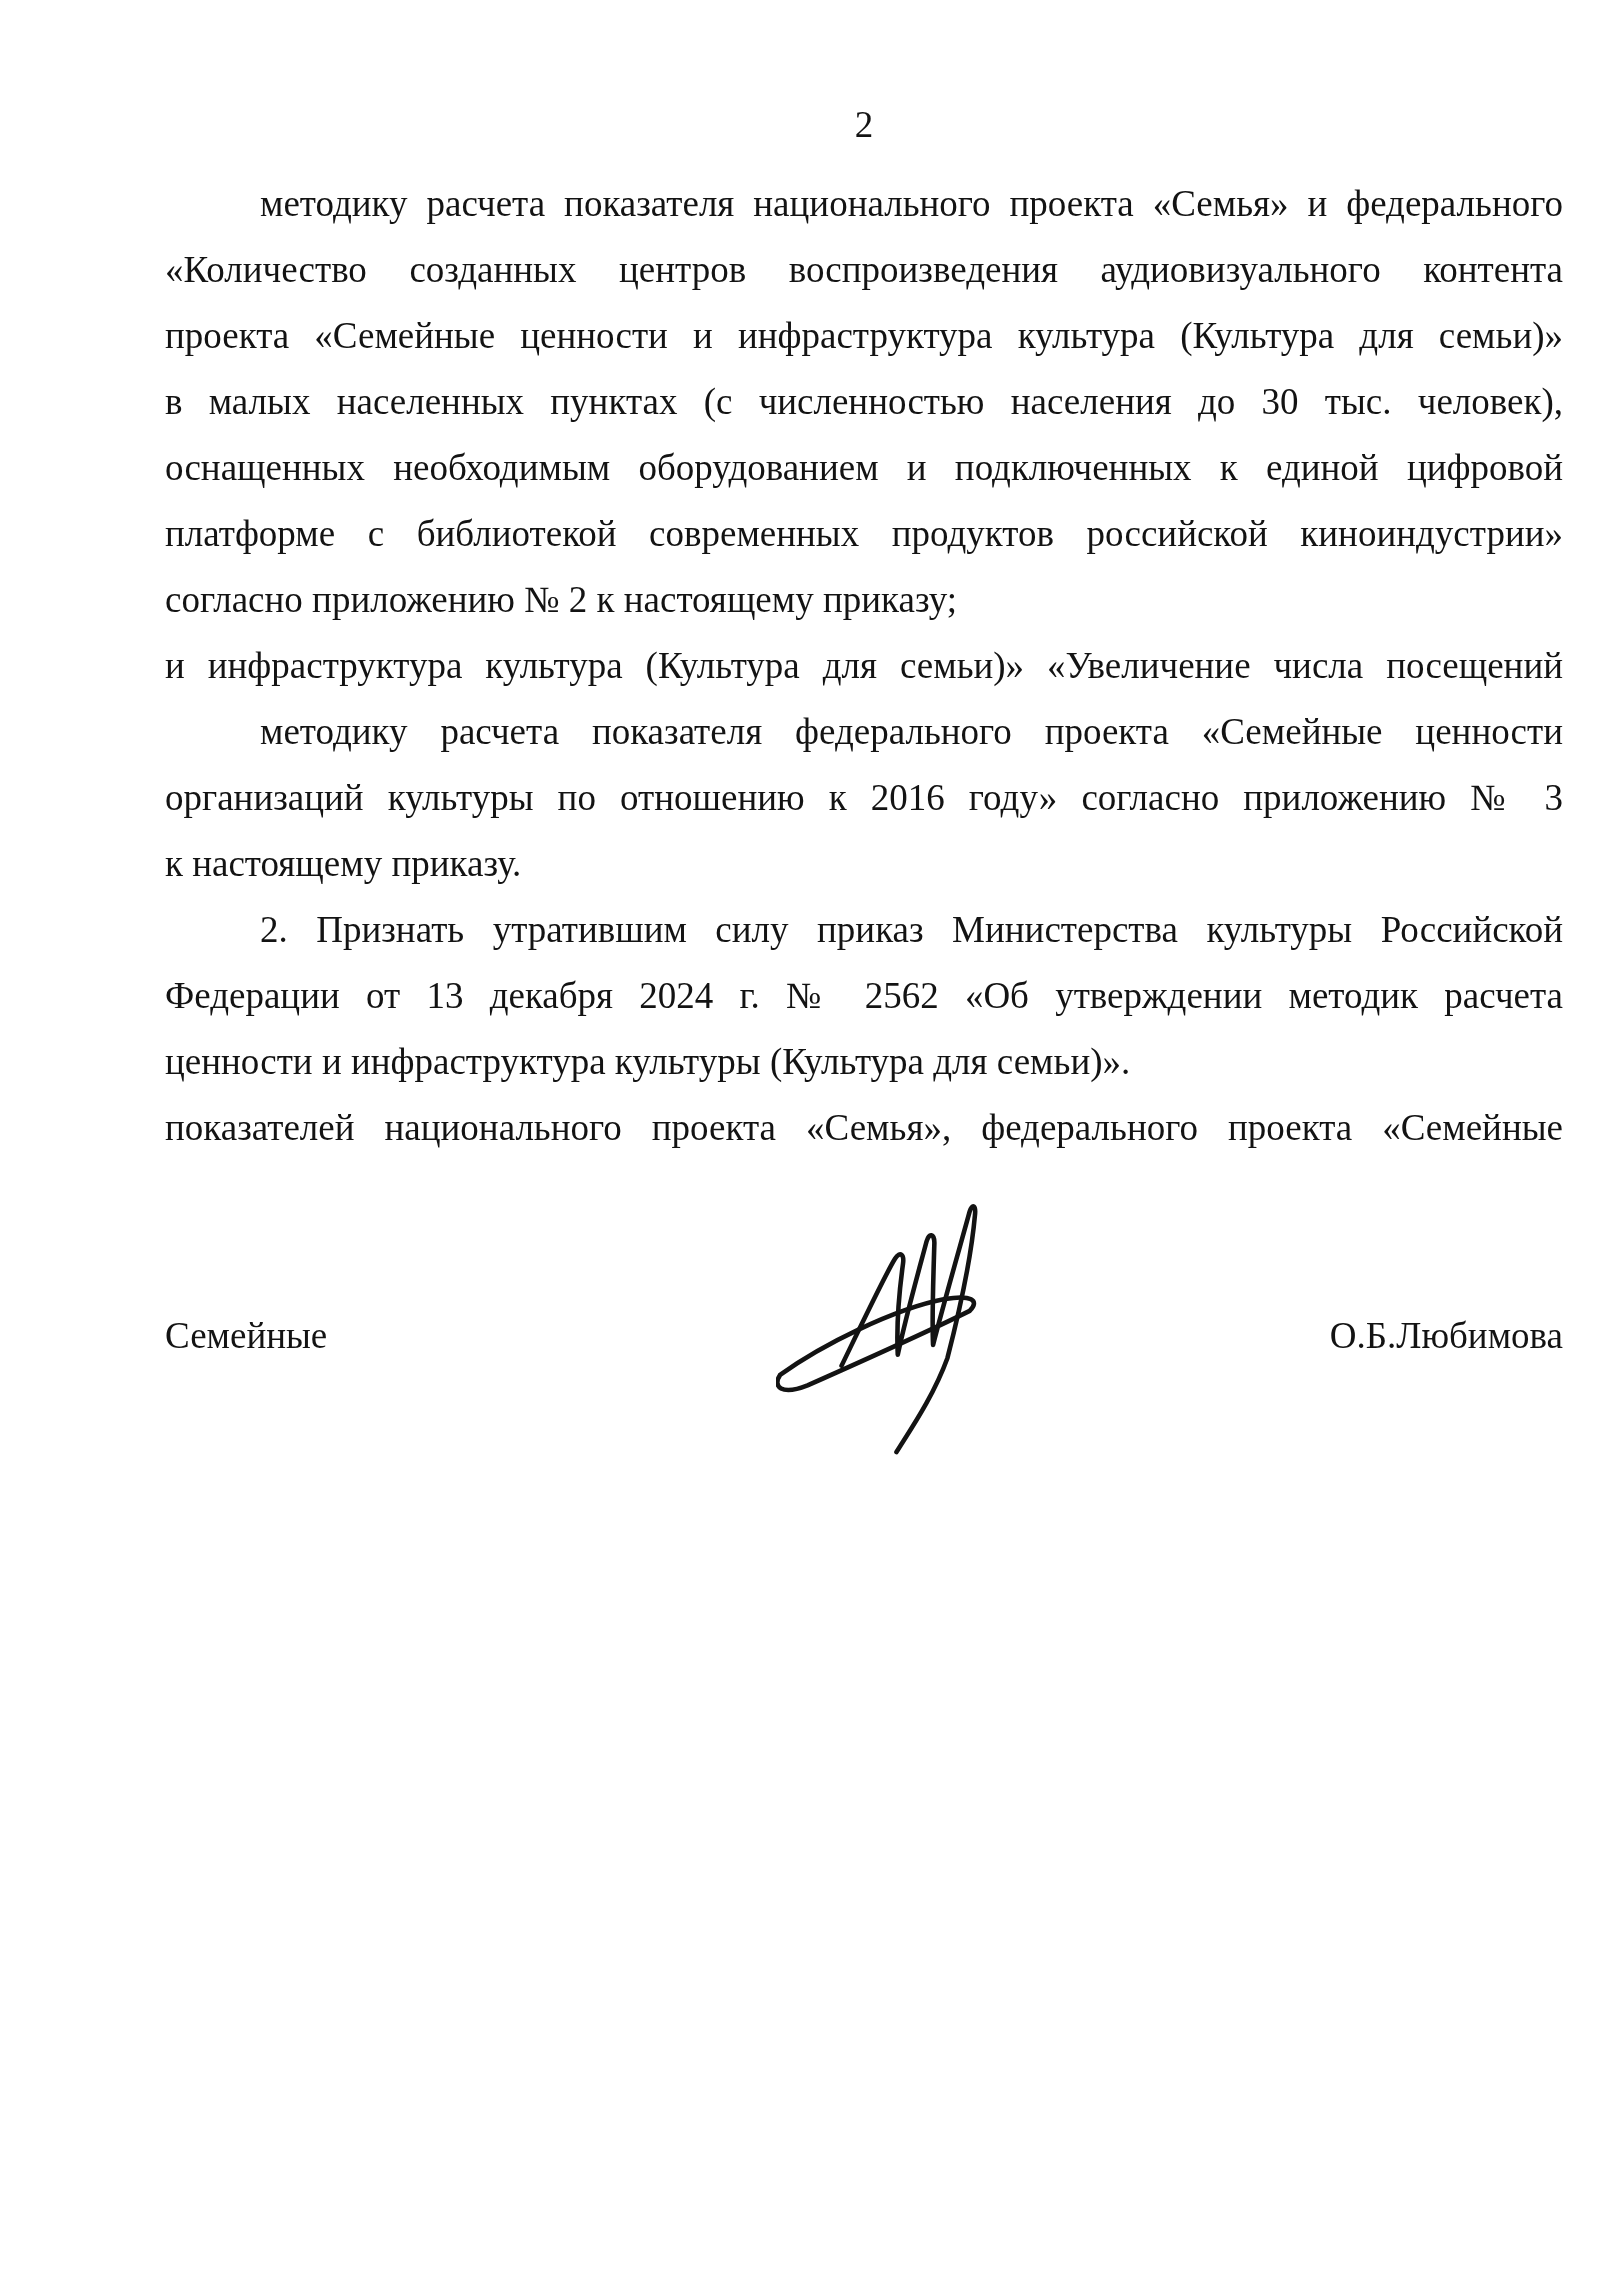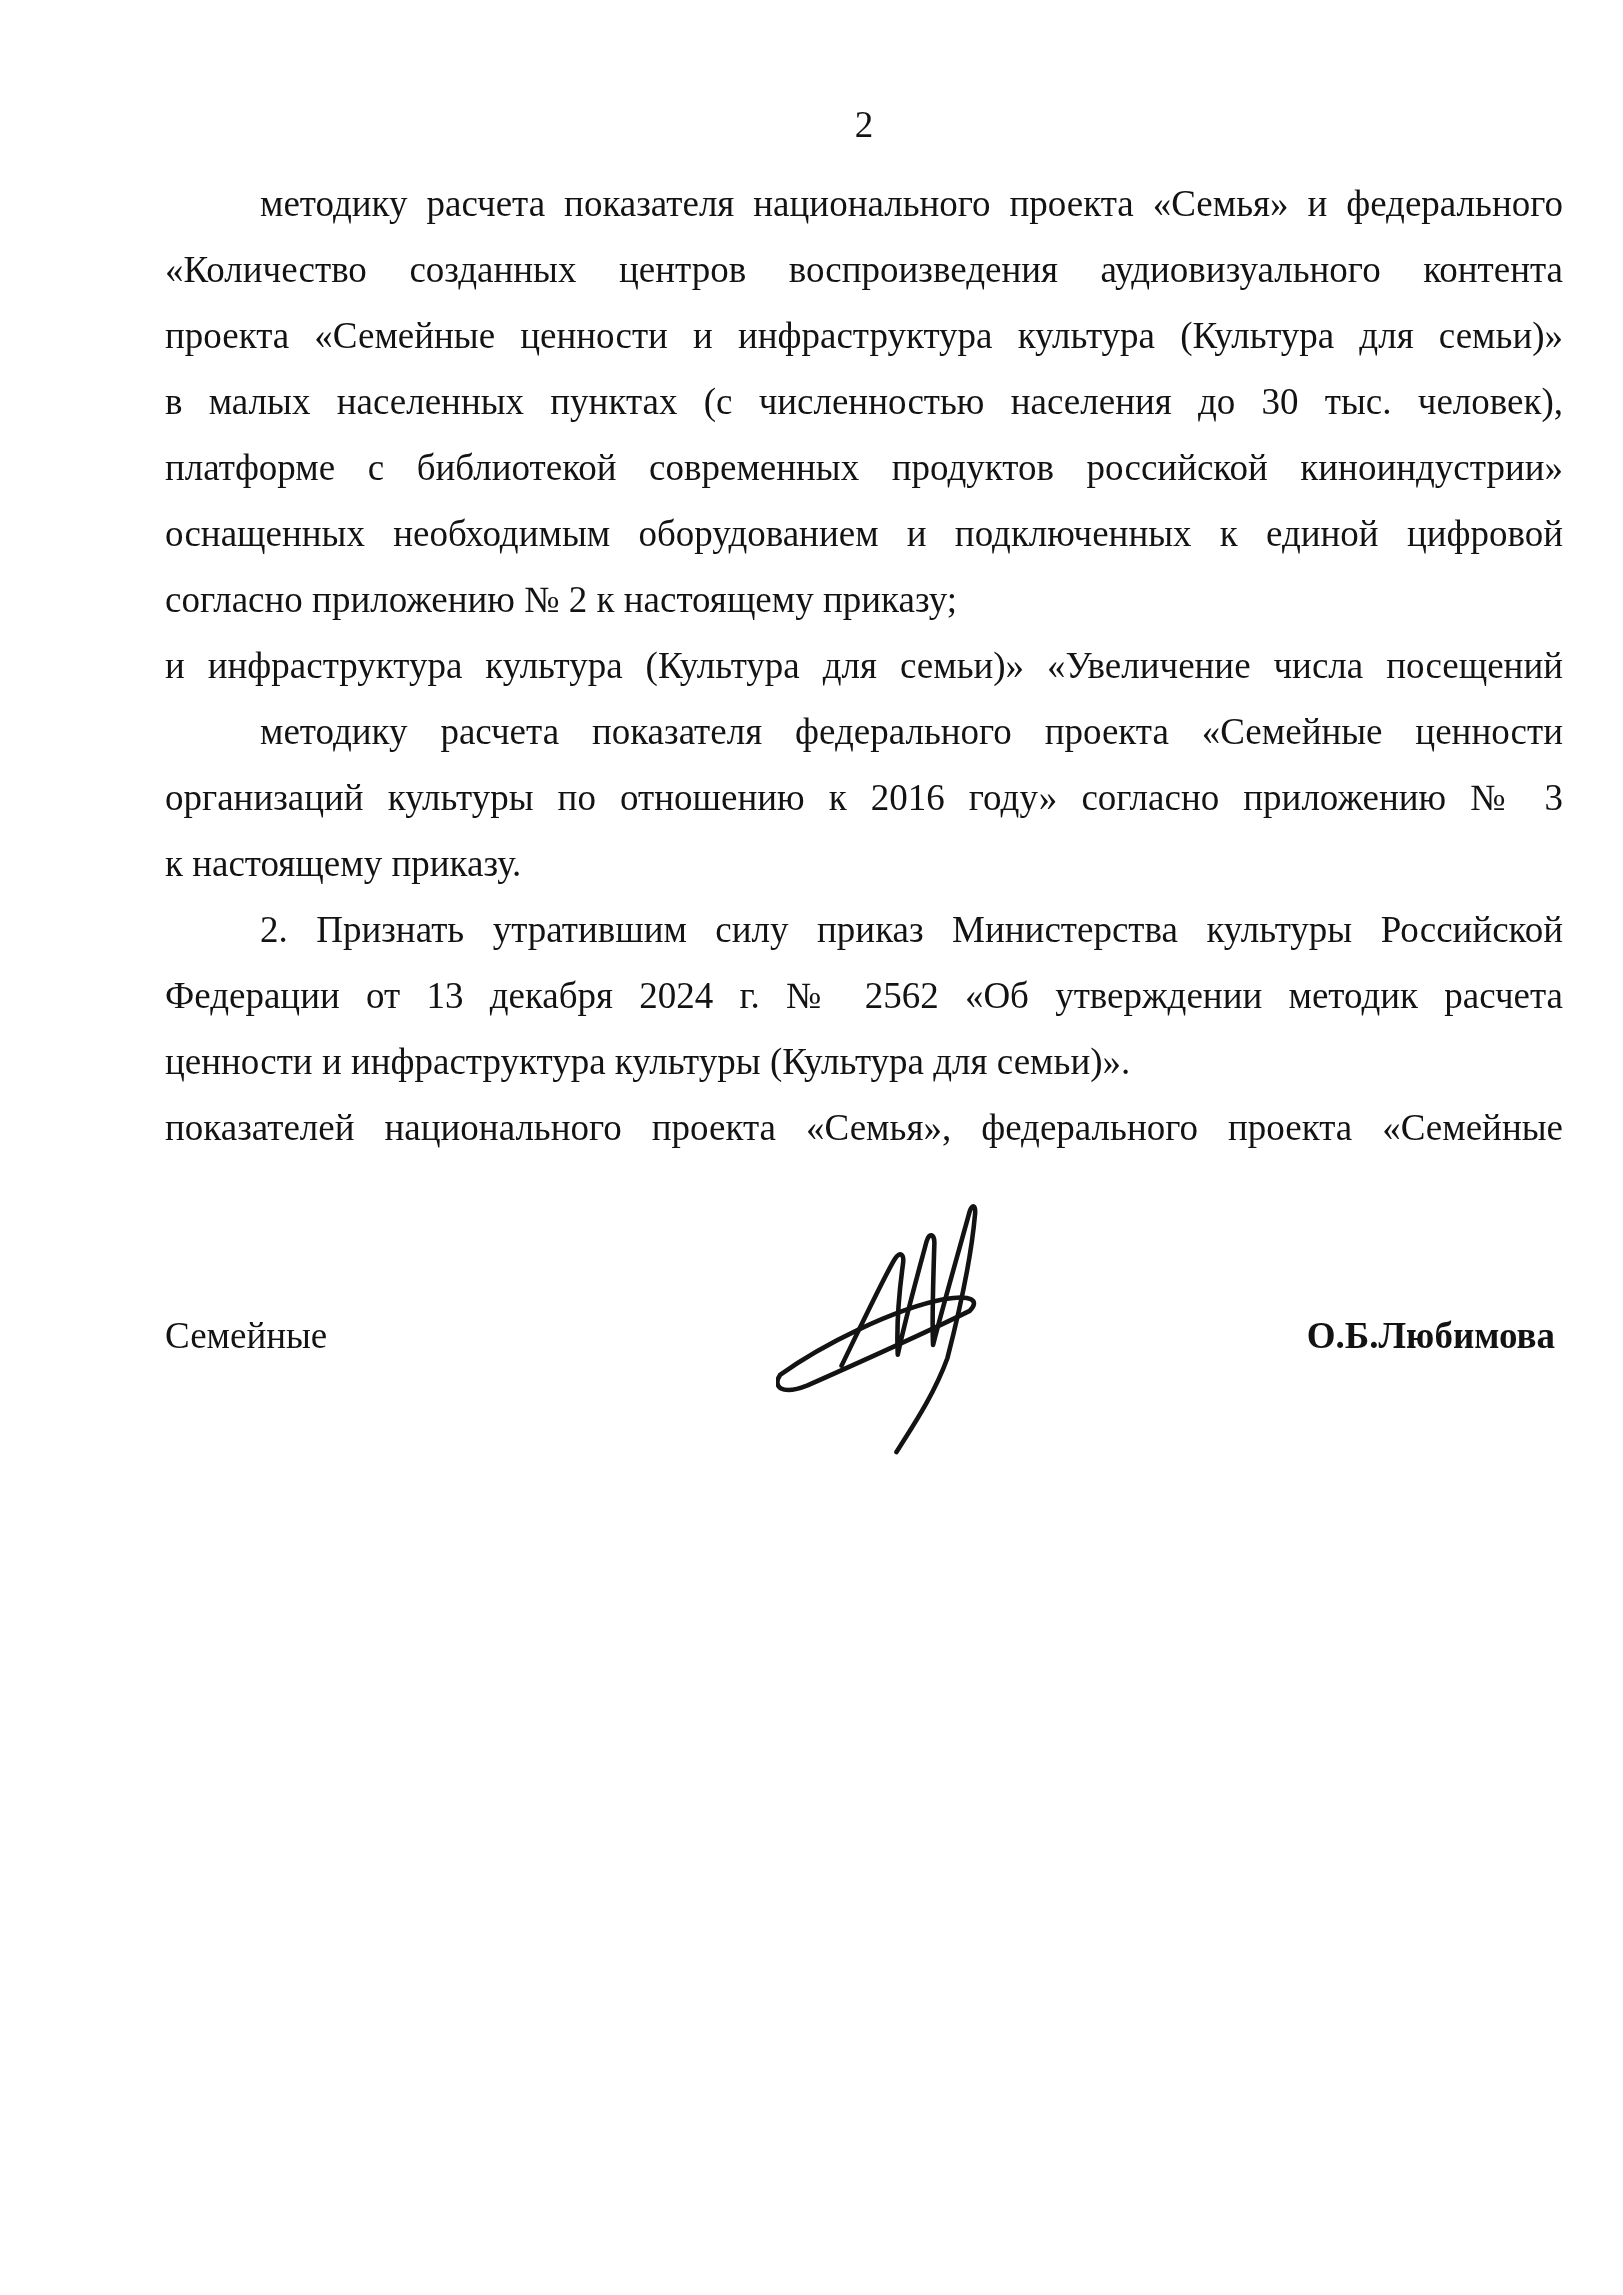--- a/index.html
+++ b/index.html
@@ -32,26 +32,25 @@
   .ln.f{text-indent:95px;}
   .sig-role{
     position:absolute;
     left:165px; top:1303px;
     font-size:37px;
     line-height:66px;
     white-space:nowrap;
   }
   .sig-name{
     position:absolute;
-    right:68px; top:1303px;
+    right:60px; top:1303px;
     font-size:37px;
     line-height:66px;
     text-align:left;
     white-space:nowrap;
-    font-weight:bold;
   }
   .sig-svg{
     position:absolute;
     left:776px; top:1201px;
     width:203px; height:255px;
   }
   .sig-svg svg{display:block;width:100%;height:100%;}
 </style>
 </head>
 <body>
@@ -59,22 +58,22 @@
 <div class="page">
 
   <div class="pageno">2</div>
 
   <div class="textblock">
 
     <div class="ln j f">методику расчета показателя национального проекта «Семья» и федерального</div>
     <div class="ln j">«Количество созданных центров воспроизведения аудиовизуального контента</div>
     <div class="ln j">проекта «Семейные ценности и инфраструктура культура (Культура для семьи)»</div>
     <div class="ln j">в малых населенных пунктах (с численностью населения до 30 тыс. человек),</div>
+    <div class="ln j">оснащенных необходимым оборудованием и подключенных к единой цифровой</div>
     <div class="ln j">платформе с библиотекой современных продуктов российской киноиндустрии»</div>
-    <div class="ln j">оснащенных необходимым оборудованием и подключенных к единой цифровой</div>
     <div class="ln">согласно приложению № 2 к настоящему приказу;</div>
 
     <div class="ln j">и инфраструктура культура (Культура для семьи)» «Увеличение числа посещений</div>
     <div class="ln j f">методику расчета показателя федерального проекта «Семейные ценности</div>
     <div class="ln j">организаций культуры по отношению к 2016 году» согласно приложению № 3</div>
     <div class="ln">к настоящему приказу.</div>
 
     <div class="ln j f">2. Признать утратившим силу приказ Министерства культуры Российской</div>
     <div class="ln j">Федерации от 13 декабря 2024 г. № 2562 «Об утверждении методик расчета</div>
     <div class="ln">ценности и инфраструктура культуры (Культура для семьи)».</div>

